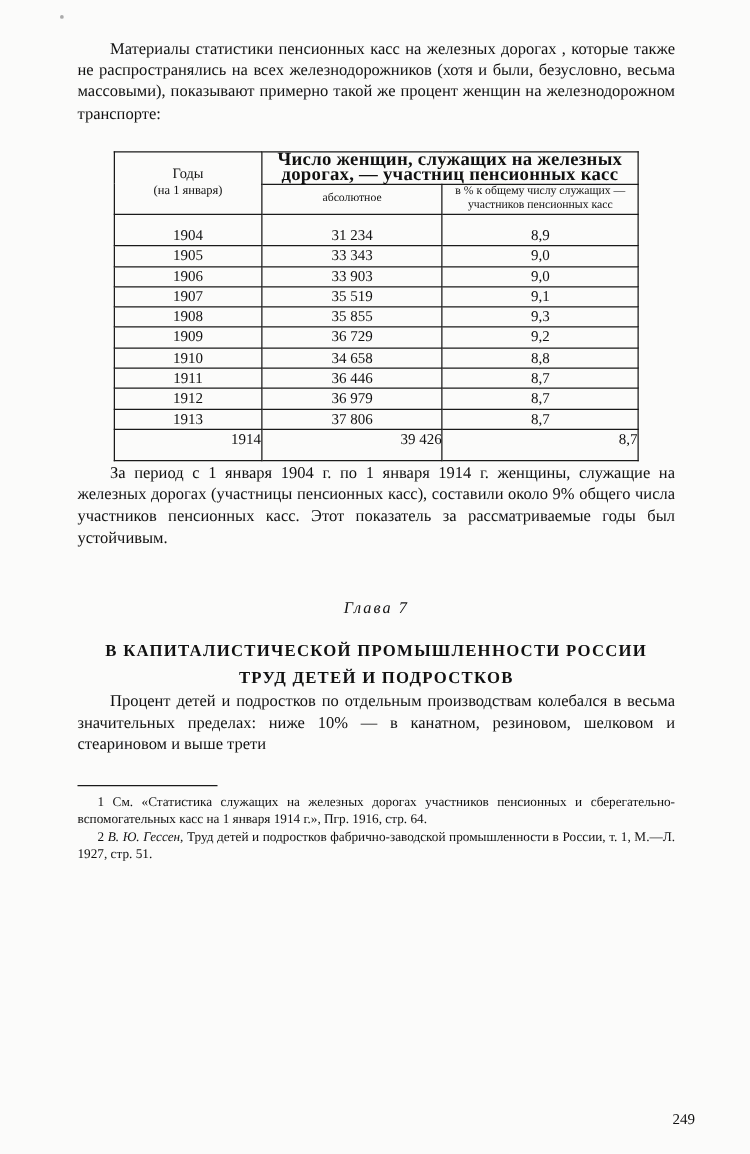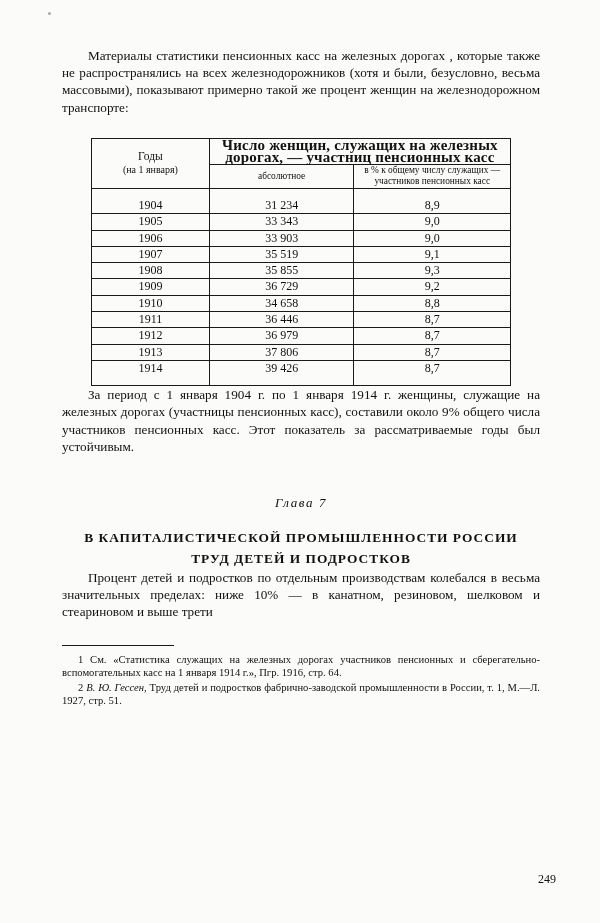--- a/index.html
+++ b/index.html
@@ -20,21 +20,20 @@
     left: 0; top: 0;
     width: 600px;
     height: 923px;
     background: #fbfbfa;
   }
   .content {
     position: absolute;
     left: 62px;
     top: 30px;
     width: 478px;
-    margin-top: 17px;
   }
   p.para {
     margin: 0 0 0 0;
     font-size: 13.2px;
     line-height: 17.2px;
     text-align: justify;
     text-indent: 26px;
     hyphens: manual;
   }
 
@@ -94,21 +93,21 @@
   td.c-abs, td.c-pct {
     text-align: center;
     font-size: 12px;
     line-height: 15.3px;
     border-top: none;
     border-bottom: none;
   }
   td.c-abs { border-left: none; border-right: 1px solid #1a1a1a; }
   td.c-pct { border-left: none; border-right: 1px solid #1a1a1a; }
   tbody tr:first-child td { padding-top: 9px; }
-  tbody tr:last-child td { padding-bottom: 9px; }
+  tbody tr:last-child td { padding-bottom: 9px; text-align: right; }
   tbody tr td.c-year { border-left: 1px solid #1a1a1a; }
 
   .para2 {
     margin-top: 30px;
   }
 
   
   .chapter-label {
     margin-top: 40px;
     text-align: center;
@@ -142,21 +141,21 @@
   }
   .footnotes p {
     margin: 0 0 1px 0;
     text-indent: 16px;
   }
   .footnotes i { font-style: italic; }
 
   .page-num {
     position: absolute;
     right: 44px;
-    bottom: 36px;
+    bottom: 20px;
     font-size: 12px;
   }
   .speck {
     position: absolute;
     left: 48px;
     top: 12px;
     width: 3px;
     height: 3px;
     background: #aaa;
     border-radius: 50%;

